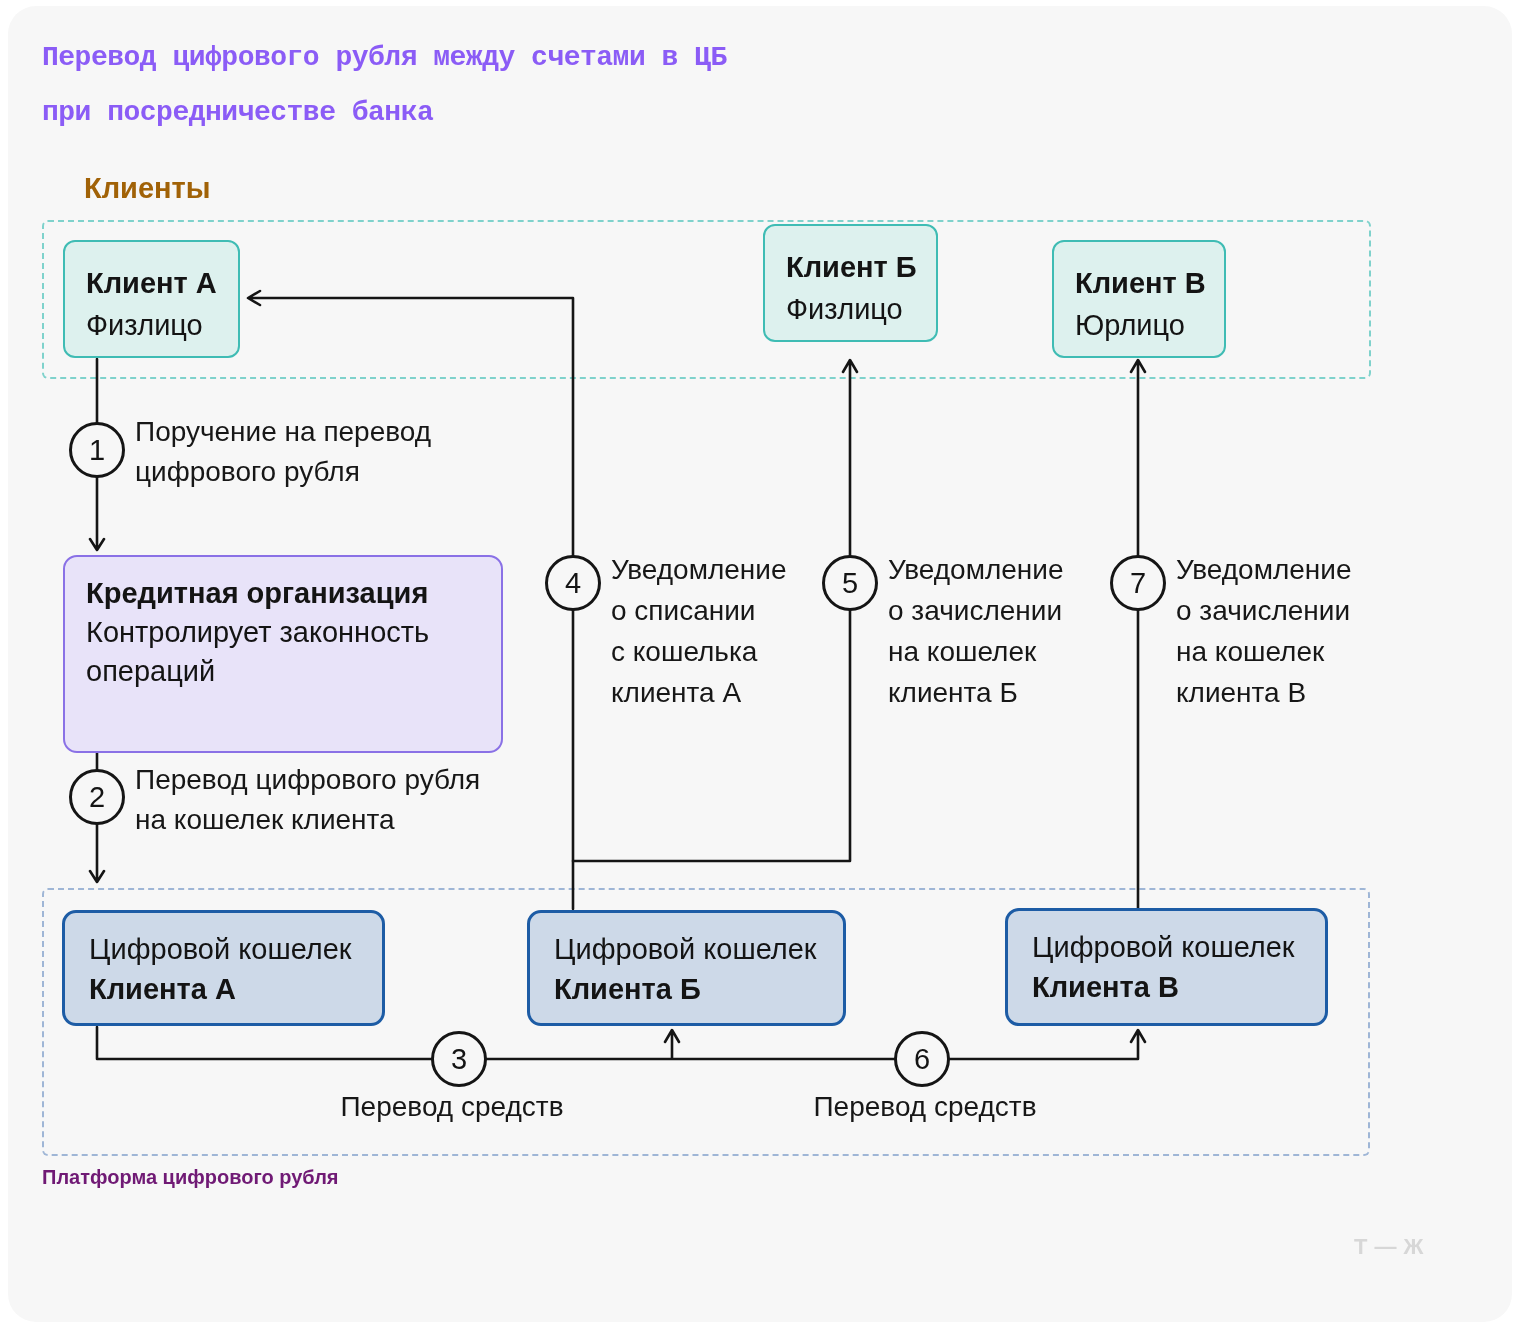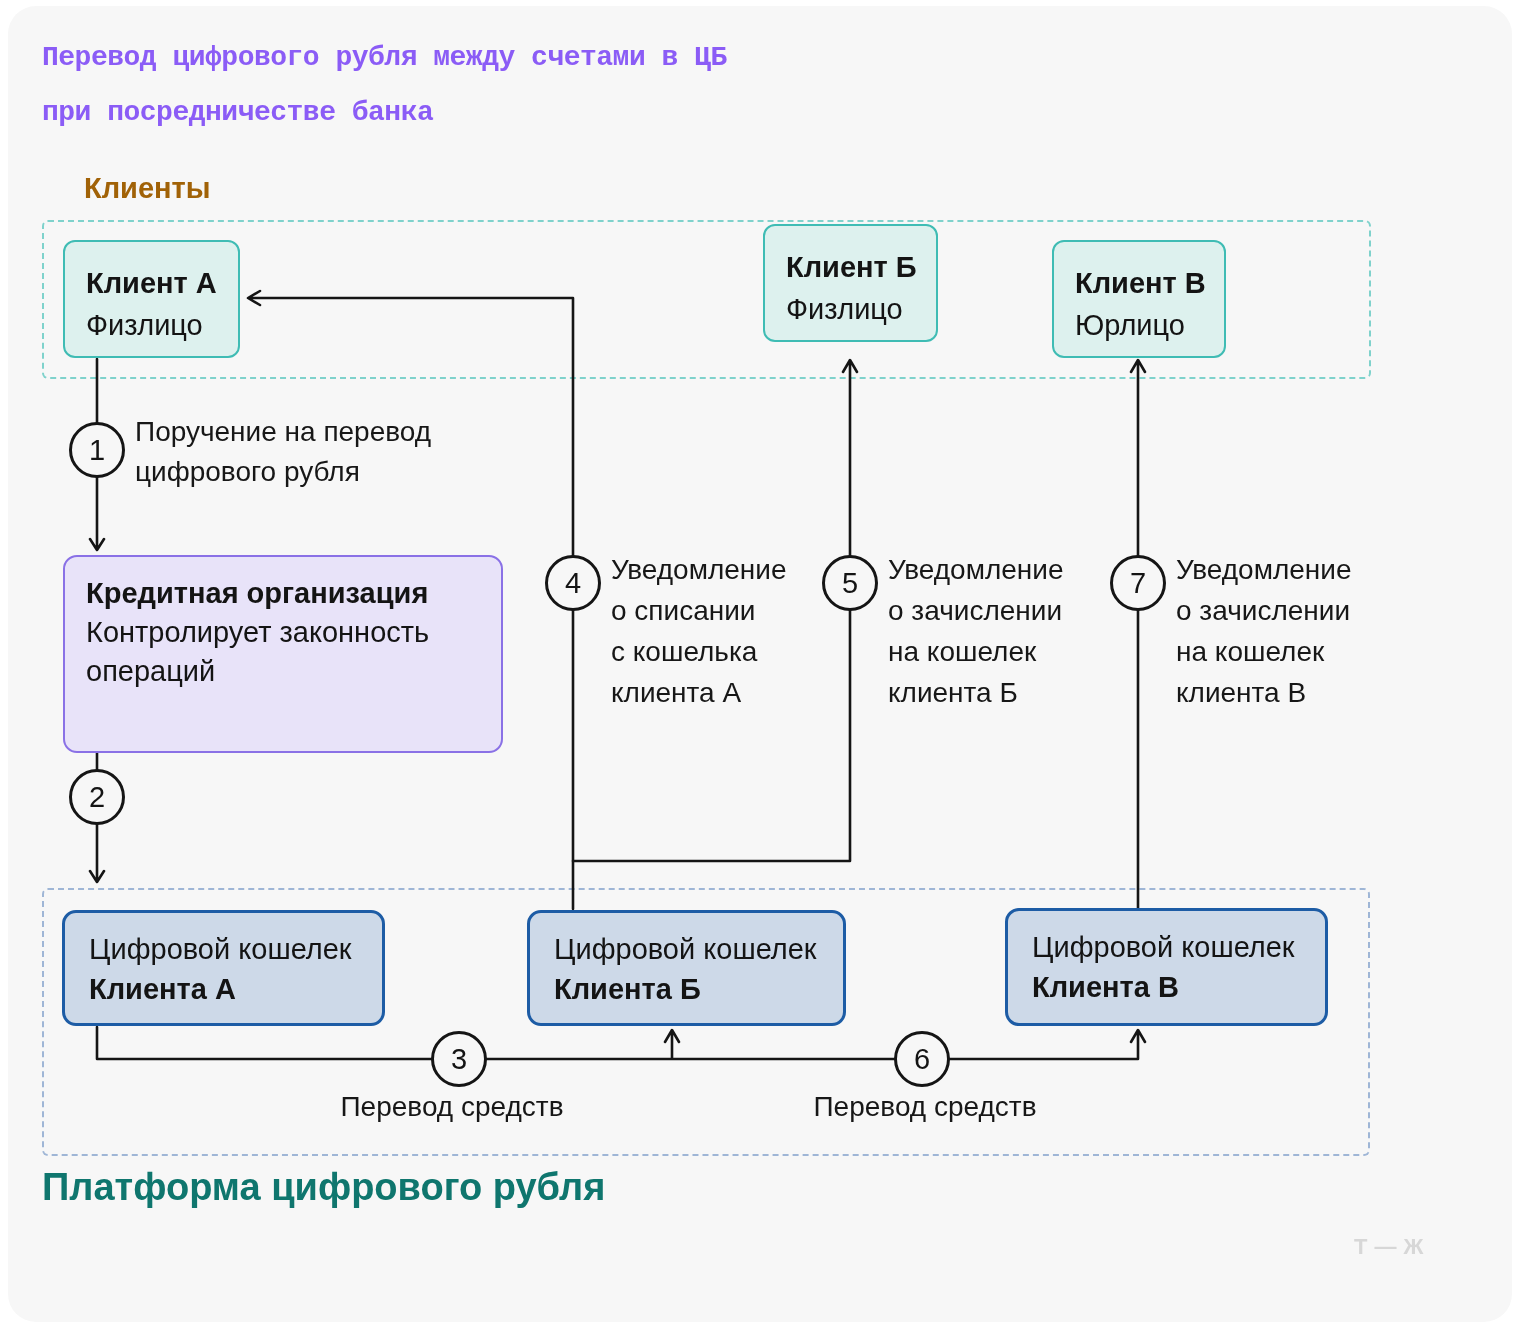--- a/index.html
+++ b/index.html
@@ -2,21 +2,21 @@
 <html lang="ru"><head>
 <meta charset="utf-8">
 <style>
   html,body{margin:0;padding:0;background:#ffffff;}
   .stage{position:relative;width:1520px;height:1328px;font-family:"Liberation Sans","DejaVu Sans",sans-serif;color:#141414;overflow:hidden;}
   .card{position:absolute;left:8px;top:6px;right:8px;bottom:6px;background:#f7f7f7;border-radius:28px;}
   .abs{position:absolute;}
   .title{left:42px;top:30px;font-size:28px;line-height:55px;font-weight:700;letter-spacing:-0.5px;white-space:pre-line;color:#8b5cf6;font-family:Liberation Mono, monospace;}
   .group-label{font-weight:700;font-size:29px;}
   .clients-label{left:84px;top:172px;color:#a16207;}
-  .platform-label{left:42px;top:1166px;color:#0f766e;font-size:38px;}
+  .platform-label{left:42px;top:1166px;color:#701a75;font-size:20px;}
   .dashed-box{position:absolute;border-radius:6px;box-sizing:border-box;}
   .clients-area{left:42px;top:220px;width:1329px;height:159px;border:2px dashed #7fd2cc;}
   .platform-area{left:42px;top:888px;width:1328px;height:268px;border:2px dashed #9fb6d6;}
   svg.connectors{position:absolute;left:0;top:0;z-index:2;}
   .node{position:absolute;box-sizing:border-box;z-index:3;}
   .node .nl1,.node .nl2{white-space:nowrap;}
   .client{background:#ddf1ee;border:2.5px solid #3fbcb4;border-radius:12px;padding:20px 10px 0 21px;font-size:29px;line-height:42px;}
   .client .nl1{font-weight:700;}
   .bank{background:#e8e3f9;border:2.5px solid #8a71e6;border-radius:14px;padding:17px 30px 0 21px;font-size:29px;line-height:39px;}
   .bank .nl1{font-weight:700;}
@@ -101,20 +101,22 @@
     </div>
   <div class="step" style="left:894px;top:1031px;">
       <span>6</span>
     </div>
   <div class="step" style="left:1110px;top:555px;">
       <span>7</span>
     </div>
 
   <div class="slabel two" style="left:135px;top:412px;">Поручение на перевод
 цифрового рубля</div>
+  <div class="slabel two" style="left:135px;top:760px;">Перевод цифрового рубля
+на кошелек клиента</div>
   <div class="slabel center" style="left:452px;top:1086px;">Перевод средств</div>
   <div class="slabel" style="left:611px;top:549px;">Уведомление
 о списании
 с кошелька
 клиента А</div>
   <div class="slabel" style="left:888px;top:549px;">Уведомление
 о зачислении
 на кошелек
 клиента Б</div>
   <div class="slabel center" style="left:925px;top:1086px;">Перевод средств</div>

